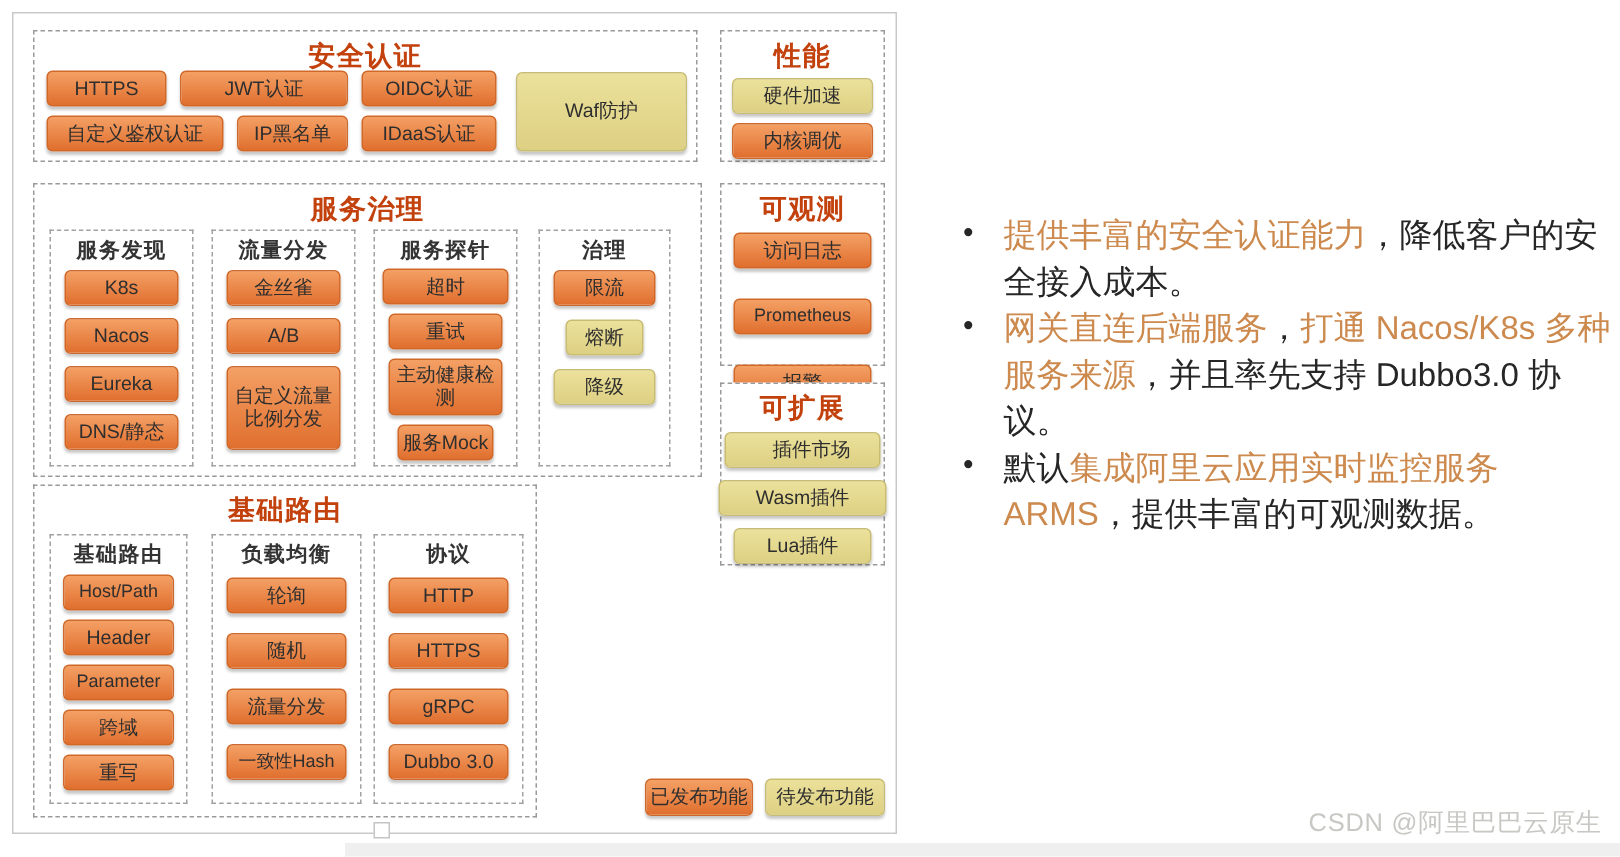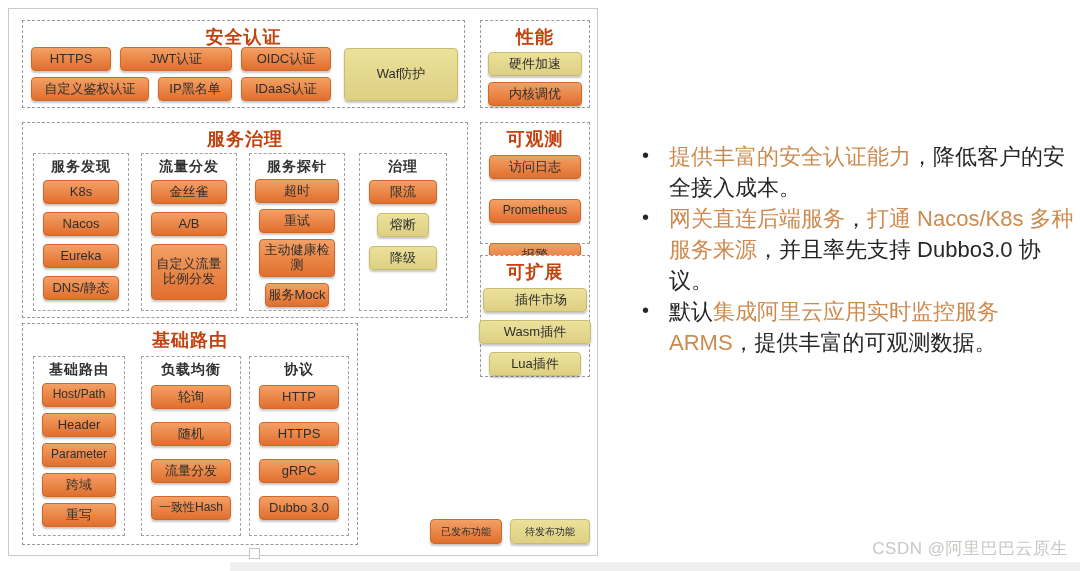--- a/index.html
+++ b/index.html
@@ -56,21 +56,21 @@
     list-style:none;
   }
   .bullets li { position:relative; padding-left:33px; }
   .bullets .dot {
     position:absolute; left:6px; top:-1px; color:#262626; font-size:20px;
   }
   .bullets .hl { color:#cd8a4e; }
 
   
   .legend { position:absolute; left:430px; top:519px; display:flex; gap:8px; }
-  .legend .chip { font-size:10px; height:25px; }
+  .legend .chip { font-size:13px; height:25px; }
 
   .watermark {
     position:absolute; right:12px; top:537px;
     color:#c7c7c3; font-size:17px; letter-spacing:0.5px;
   }
   .page-edge {
     position:absolute; left:230px; top:562px; width:850px; height:9px;
     background:#efefef;
   }
   .drag-handle {

